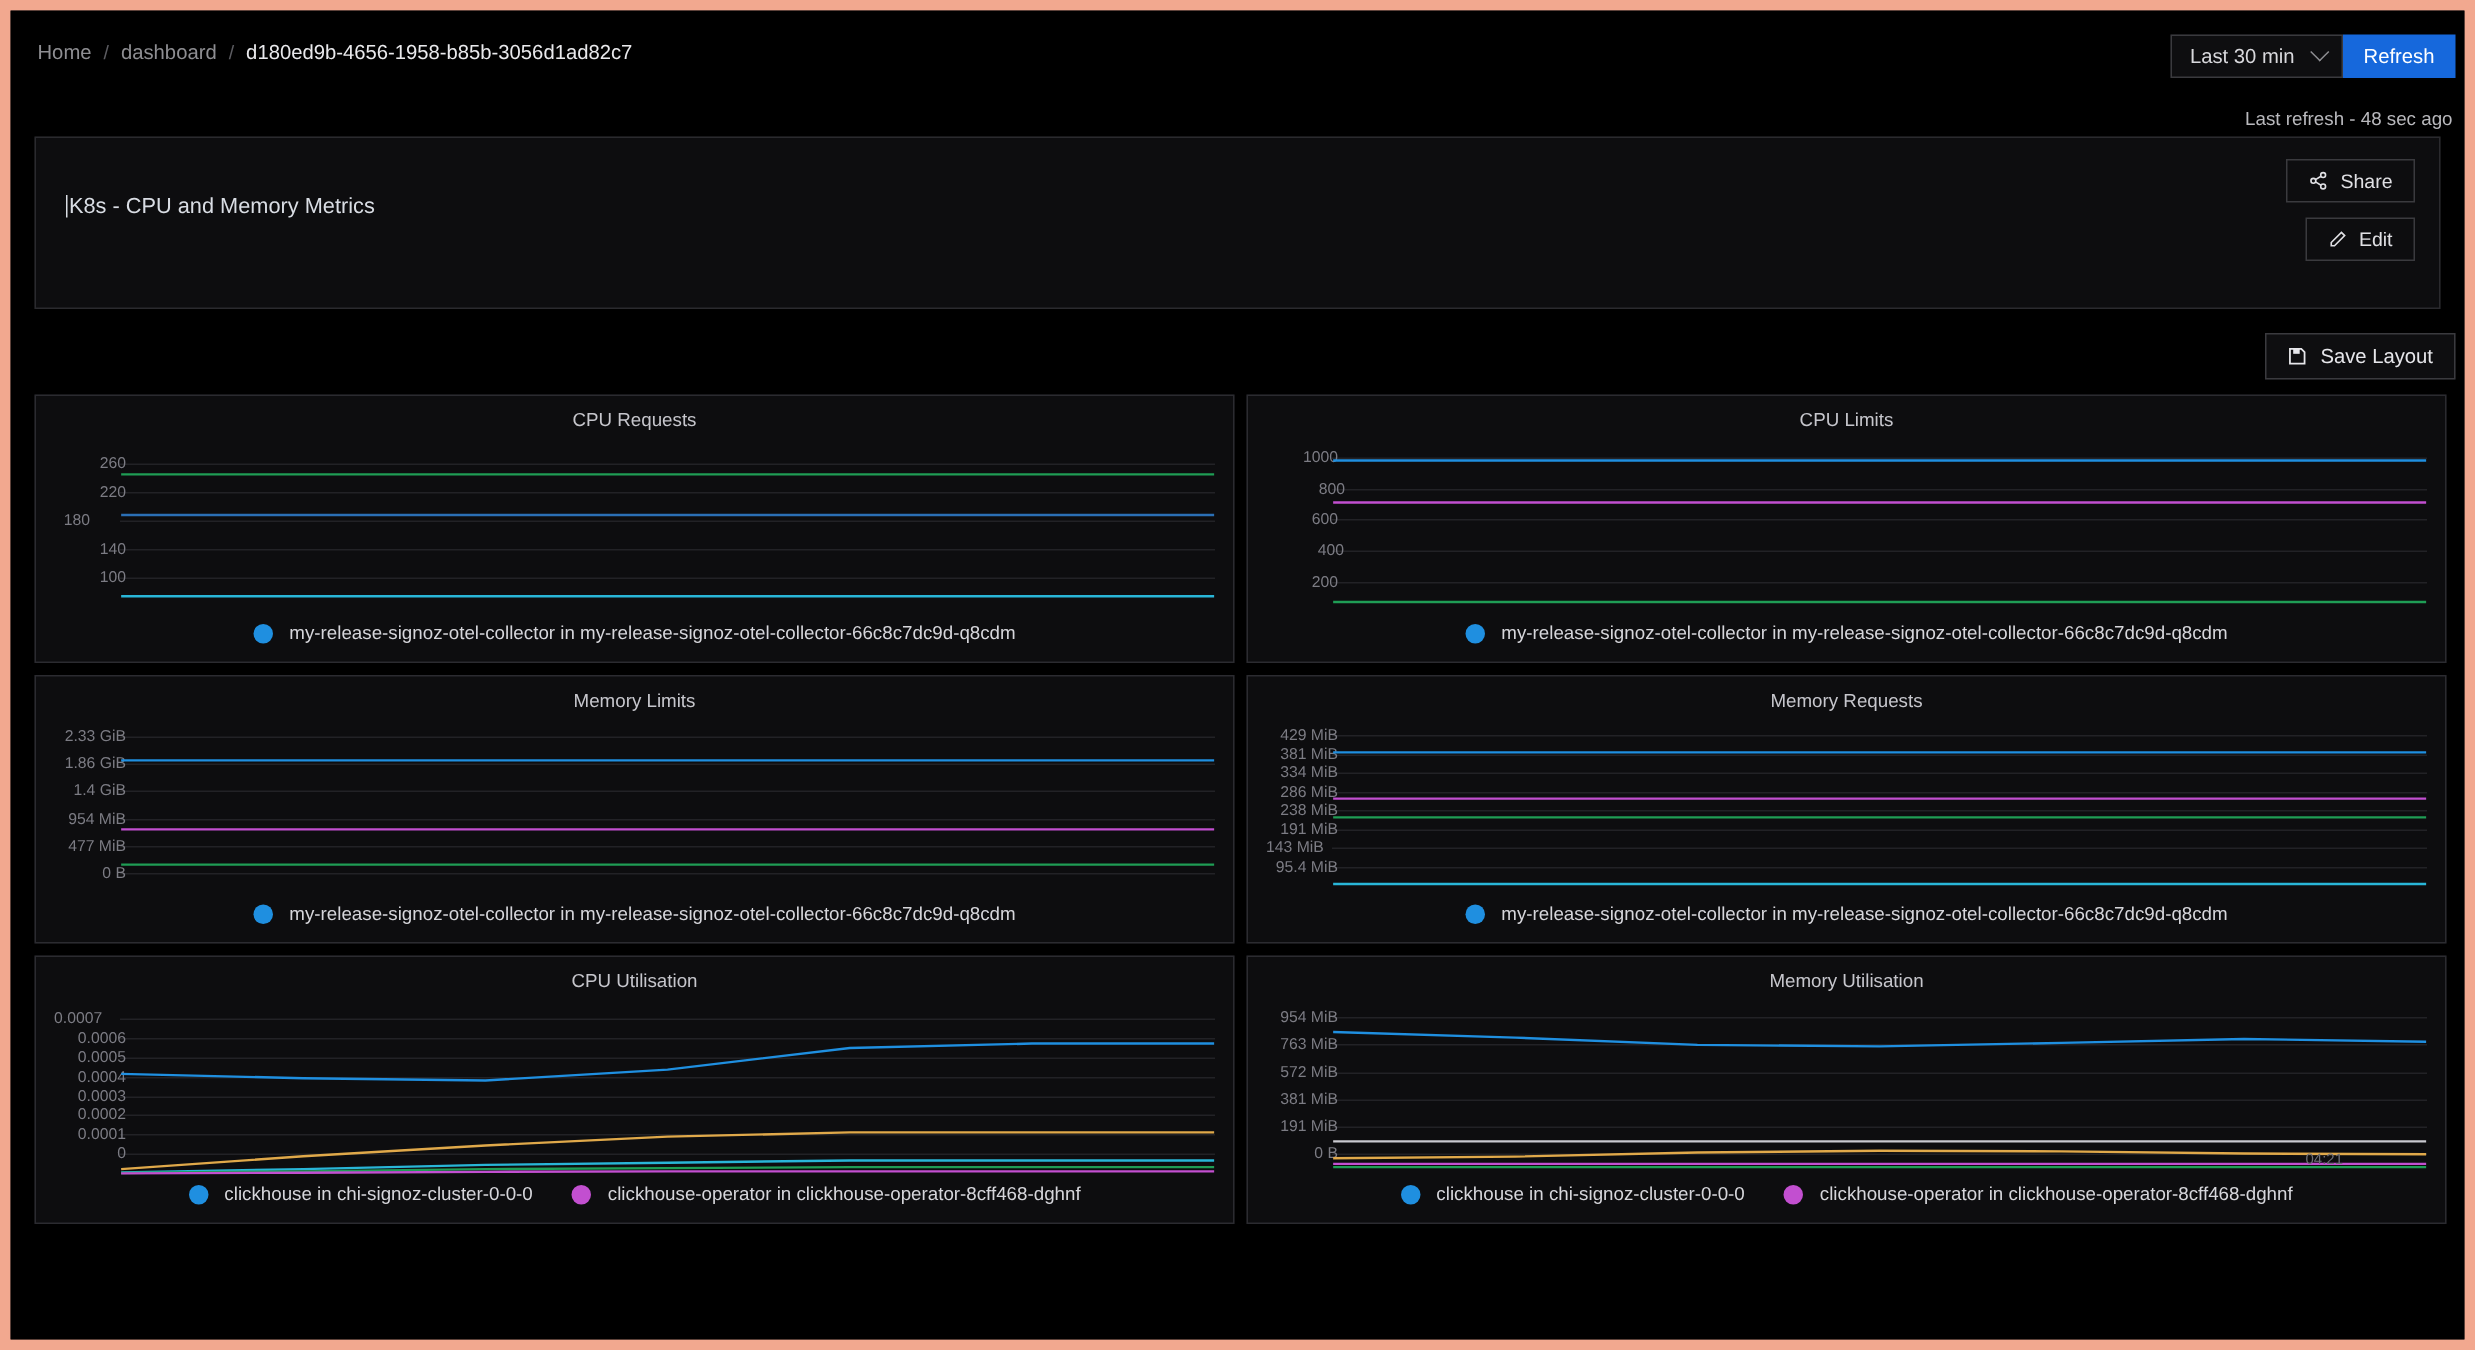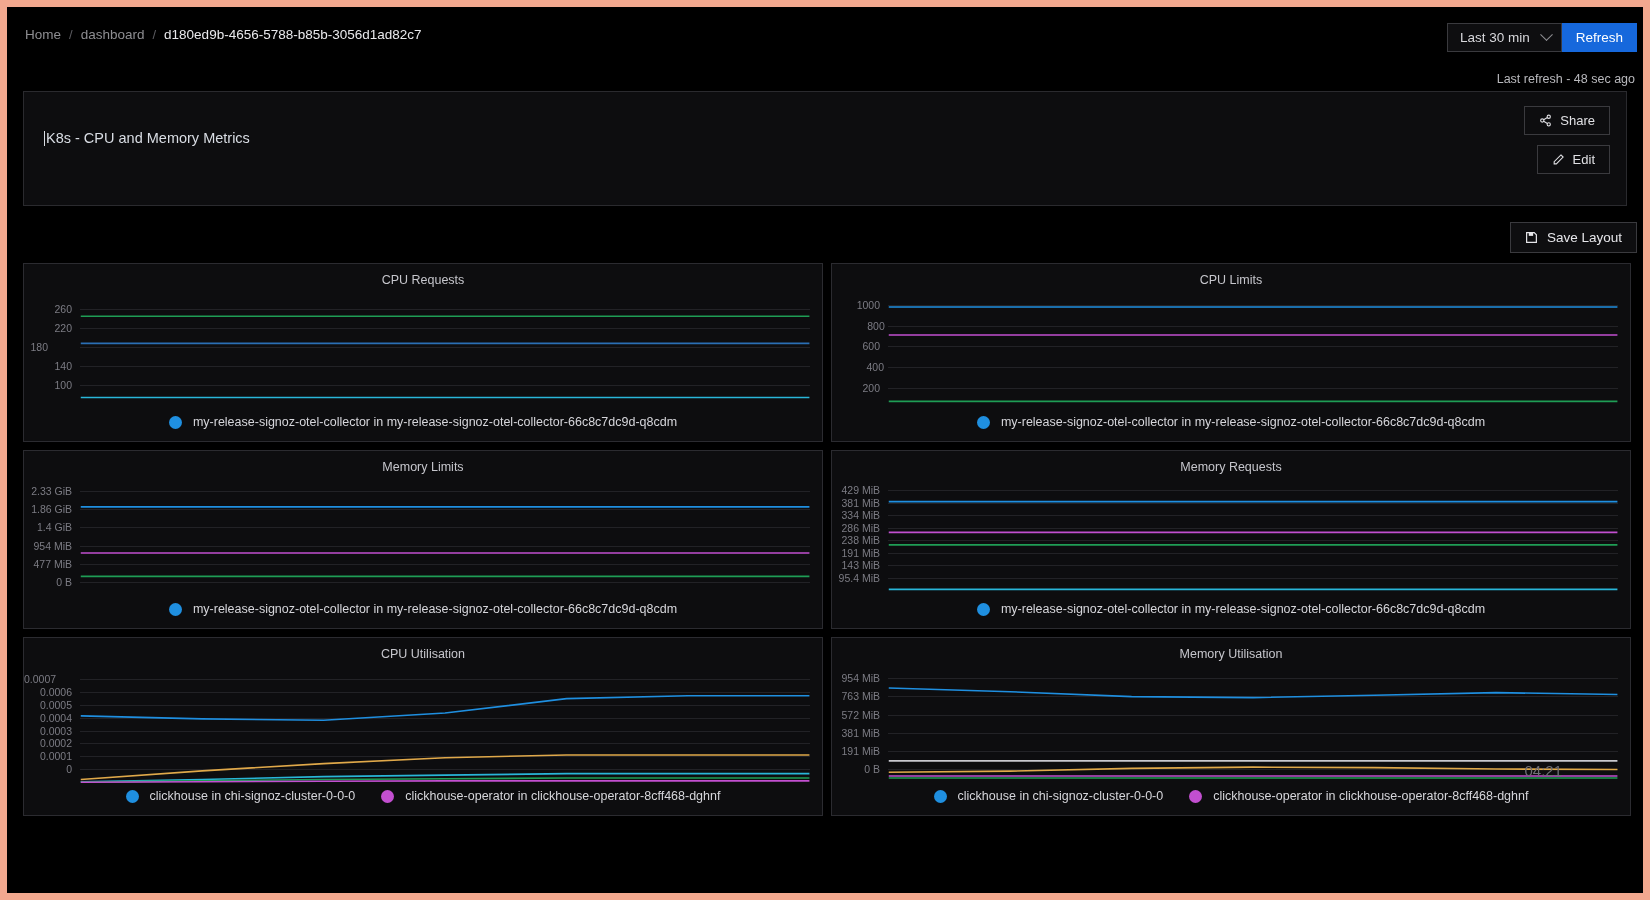--- a/index.html
+++ b/index.html
@@ -71,47 +71,47 @@
 
   
   .grid {
     display: grid; grid-template-columns: 1fr 1fr;
     gap: 8px; padding: 10px 12px 0 16px;
   }
   .panel { background: #0d0d0f; border: 1px solid #2b2b30; position: relative; }
   .panel-title { text-align: center; color: #c6c6cc; font-size: 12.5px; padding: 9px 0 4px; }
   .plot { position: relative; height: 112px; margin: 0 8px 0 0; }
   .ytick {
-    position: absolute; left: 0; transform: translateY(-50%);
+    position: absolute; left: 12px; transform: translateY(-50%);
     color: #7c7c84; font-size: 10.5px; white-space: nowrap;
   }
   .gridline { position: absolute; height: 1px; background: #222226; }
   .series { position: absolute; left: 0; right: 0; top: 0; bottom: 0; overflow: visible; }
-  .xtime { position: absolute; right: 60px; bottom: -2px; color: #6f6f77; font-size: 15px; padding-left: 32px; }
+  .xtime { position: absolute; right: 60px; bottom: -2px; color: #6f6f77; font-size: 10px; padding-left: 32px; }
 
   .legend {
     display: flex; align-items: center; justify-content: center;
     gap: 26px; padding: 12px 0 12px; flex-wrap: wrap;
   }
   .legend-item { display: flex; align-items: center; gap: 11px; }
   .legend-dot { width: 13px; height: 13px; border-radius: 50%; flex: none; }
   .legend-label { color: #d6d6db; font-size: 12.5px; white-space: nowrap; }
 </style>
 </head>
 <body>
 
 <div class="page">
 
   <div class="topbar">
     <div class="crumbs">
       <span class="crumb">Home</span>
       <span class="crumb-sep">/</span>
       <span class="crumb">dashboard</span>
       <span class="crumb-sep">/</span>
-      <span class="crumb active">d180ed9b-4656-5788-b85b-3056d1ad82c7</span>
+      <span class="crumb active">d180ed9b-4656-1958-b85b-3056d1ad82c7</span>
     </div>
     <div class="topright">
       <div class="tr-row">
         <div class="timeselect">
           <span>Last 30 min</span>
           <span class="chev"></span>
         </div>
         <button class="refresh-btn">Refresh</button>
       </div>
       <div class="lastrefresh">Last refresh - 48 sec ago</div>
@@ -242,21 +242,21 @@
           <div class="ytick" style="top: 24.8329px; width: 48px; text-align: right;">381 MiB</div>
           <div class="gridline" style="top: 37.1945px; left: 56px; right: 4px;"></div>
           <div class="ytick" style="top: 37.1945px; width: 48px; text-align: right;">334 MiB</div>
           <div class="gridline" style="top: 49.8192px; left: 56px; right: 4px;"></div>
           <div class="ytick" style="top: 49.8192px; width: 48px; text-align: right;">286 MiB</div>
           <div class="gridline" style="top: 62.4438px; left: 56px; right: 4px;"></div>
           <div class="ytick" style="top: 62.4438px; width: 48px; text-align: right;">238 MiB</div>
           <div class="gridline" style="top: 74.8055px; left: 56px; right: 4px;"></div>
           <div class="ytick" style="top: 74.8055px; width: 48px; text-align: right;">191 MiB</div>
           <div class="gridline" style="top: 87.4301px; left: 56px; right: 4px;"></div>
-          <div class="ytick" style="top: 87.4301px; width: 48px; text-align: right;">143 MiB</div>
+          <div class="ytick" style="top: 87.4301px; width: 48px; ">143 MiB</div>
           <div class="gridline" style="top: 99.9496px; left: 56px; right: 4px;"></div>
           <div class="ytick" style="top: 99.9496px; width: 48px; text-align: right;">95.4 MiB</div>
           <svg class="series" preserveAspectRatio="none" viewBox="0 0 700 112">
             <polyline points="50.3,20.9 157.9,20.9 265.5,20.9 373.1,20.9 480.8,20.9 588.4,20.9 696.0,20.9" fill="none" stroke="#1f8fe0" stroke-width="1.6" vector-effect="non-scaling-stroke"></polyline>
             <polyline points="50.3,48.2 157.9,48.2 265.5,48.2 373.1,48.2 480.8,48.2 588.4,48.2 696.0,48.2" fill="none" stroke="#c24fd0" stroke-width="1.6" vector-effect="non-scaling-stroke"></polyline>
             <polyline points="50.3,59.3 157.9,59.3 265.5,59.3 373.1,59.3 480.8,59.3 588.4,59.3 696.0,59.3" fill="none" stroke="#1f9d55" stroke-width="1.6" vector-effect="non-scaling-stroke"></polyline>
             <polyline points="50.3,98.7 157.9,98.7 265.5,98.7 373.1,98.7 480.8,98.7 588.4,98.7 696.0,98.7" fill="none" stroke="#29b6d8" stroke-width="1.6" vector-effect="non-scaling-stroke"></polyline>
           </svg>
         </div>
         <div class="legend">

